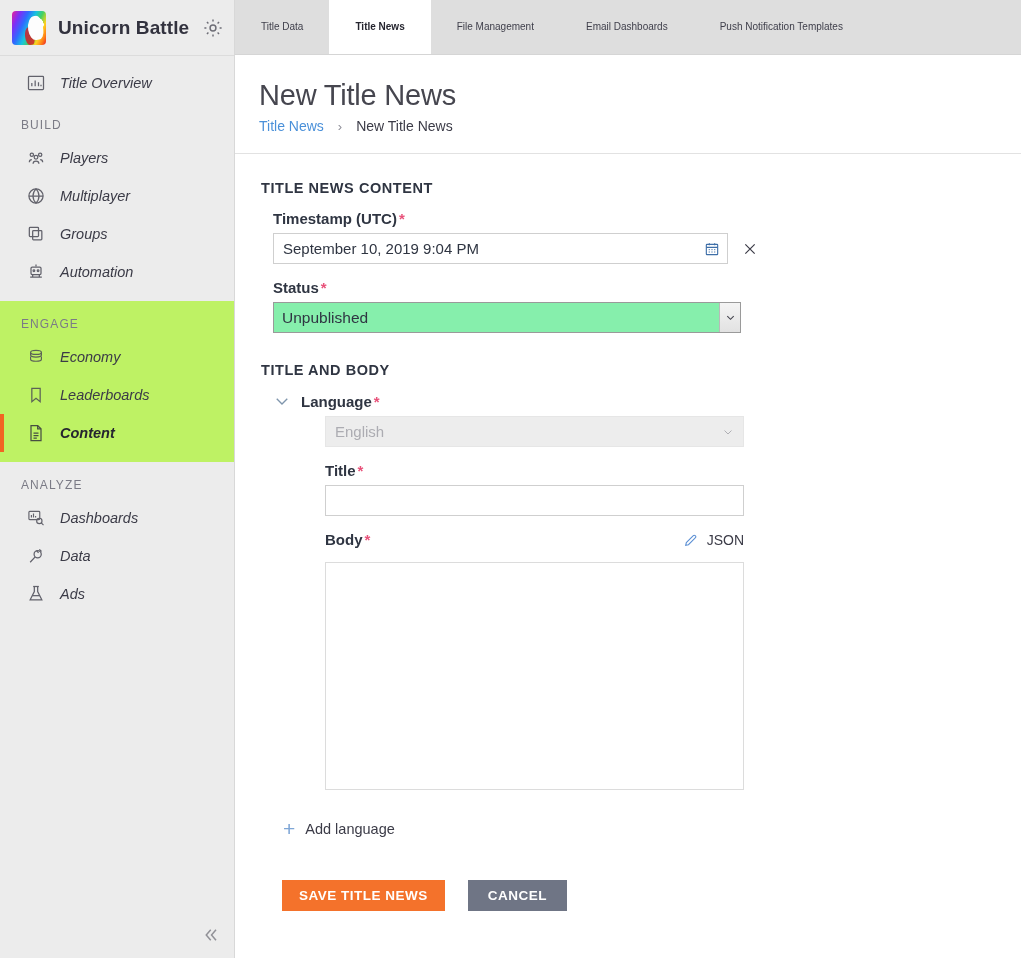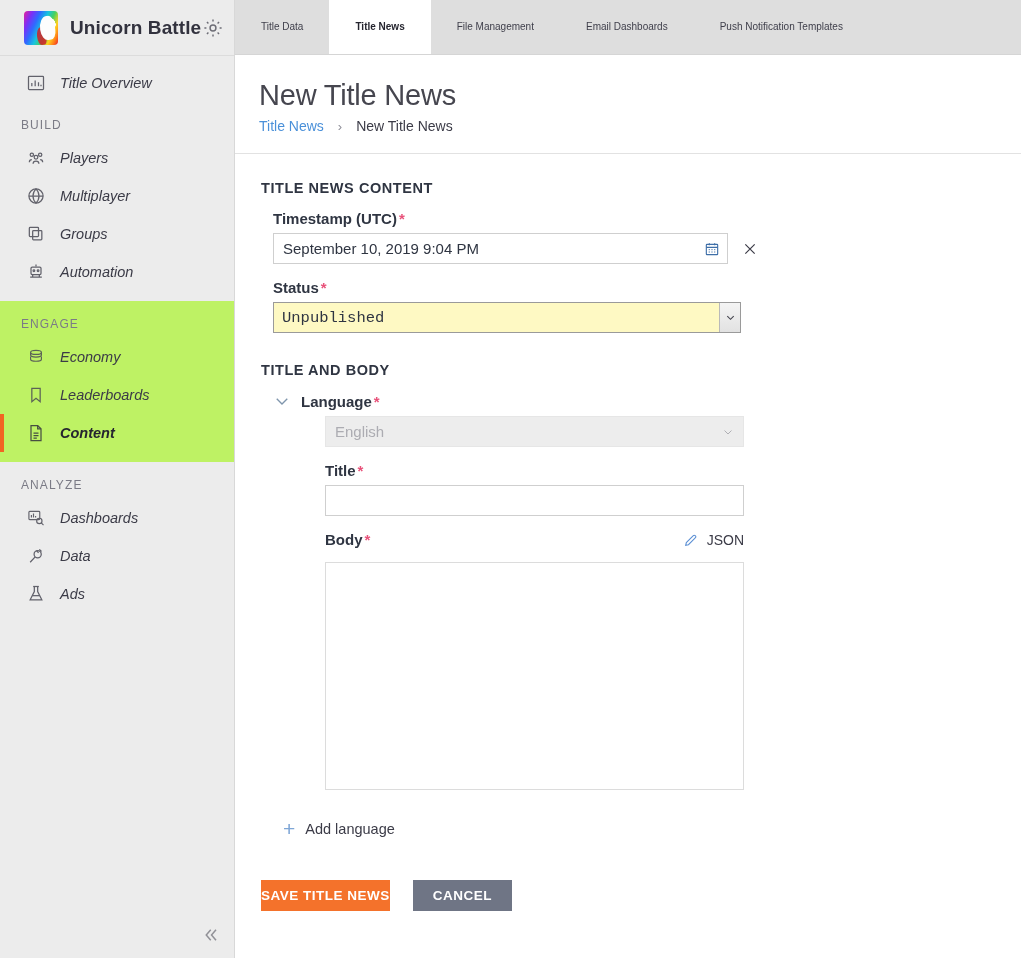--- a/index.html
+++ b/index.html
@@ -17,21 +17,21 @@
   .sidebar {
     width: 235px; height: 958px;
     background: #ececec;
     border-right: 1px solid #d8d8d8;
     position: relative;
     flex: 0 0 235px;
   }
   .brand {
     height: 56px;
     display: flex; align-items: center;
-    padding: 0 10px 0 24px;
+    padding: 0 10px 0 12px;
     border-bottom: 1px solid #dcdcdc;
     background: #ececec;
   }
   .brand-logo {
     width: 34px; height: 34px; border-radius: 4px;
     flex: 0 0 34px;
     background:
       radial-gradient(circle at 72% 40%, #ffffff 0 22%, rgba(255,255,255,0) 23%),
       linear-gradient(115deg,#e8219b 0%, #7b2ff7 18%, #2e6bff 34%, #17c3e0 50%, #46d160 64%, #ffd21e 78%, #ff7a18 90%, #e8202a 100%);
     position: relative;
@@ -154,24 +154,24 @@
     position: absolute; right: 8px; top: 50%; transform: translateY(-50%);
     width: 16px; height: 16px; cursor: pointer;
   }
   .clear-x {
     width: 16px; height: 16px; margin-left: 14px; cursor: pointer;
   }
 
   select.sel {
     -webkit-appearance: none; appearance: none;
     height: 31px; width: 468px;
-    border: 1px solid #9a9a9a; background: #fef9c3;
+    border: 1px solid #9a9a9a; background: #86efac;
     font-size: 15.5px; color: #2f3542;
     padding: 0 34px 0 8px;
-    font-family: Liberation Mono, monospace;
+    font-family: Liberation Sans, sans-serif;
     outline: none;
   }
   .sel-wrap { position: relative; display: inline-block; }
   .sel-btn {
     position: absolute; right: 1px; top: 1px; bottom: 1px; width: 21px;
     background: linear-gradient(#f4f4f4,#e2e2e2);
     border-left: 1px solid #b9b9b9;
     display: flex; align-items: center; justify-content: center;
     pointer-events: none;
   }
@@ -222,21 +222,21 @@
 
   .btn-row { display: flex; align-items: center; margin: 41px 0 0 0; }
   .btn {
     border: none; cursor: pointer;
     font-family: "Liberation Sans", sans-serif;
     font-size: 13.5px; font-weight: bold; letter-spacing: .5px;
     color: #fff;
     height: 31px;
     display: inline-flex; align-items: center; justify-content: center;
   }
-  .btn-save { background: #f4722b; padding: 0 0; }
+  .btn-save { background: #f4722b; padding: 0 17px; margin-left: 21px; }
   .btn-cancel { background: #6f7585; padding: 0 20px; margin-left: 23px; }
 </style>
 </head>
 <body>
 
 <div class="app">
 
   <div class="sidebar">
 
     <div class="brand">

